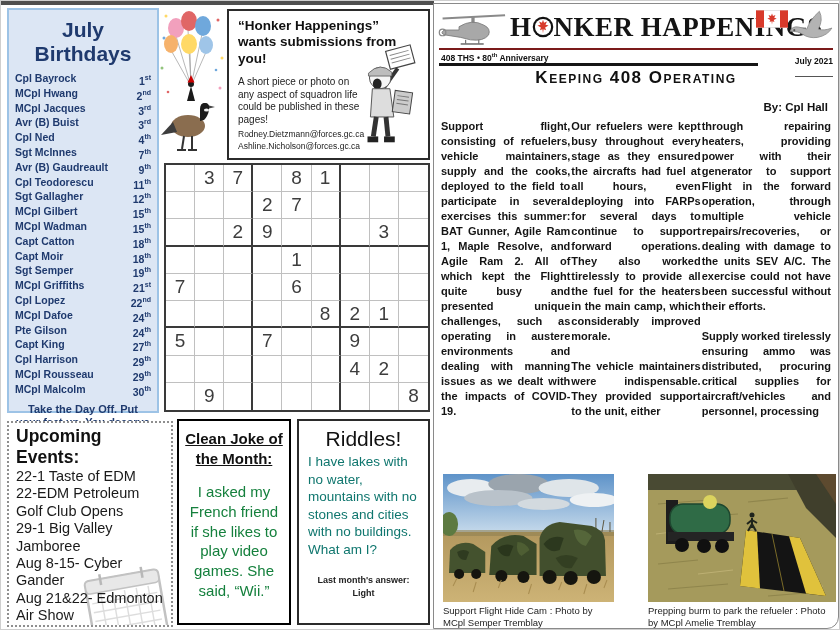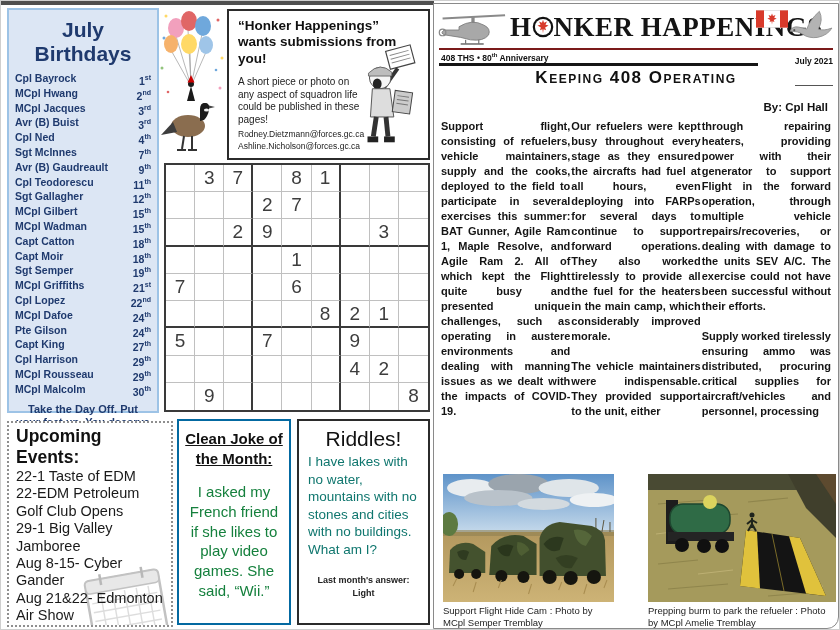--- a/index.html
+++ b/index.html
@@ -47,21 +47,21 @@
   .scell:nth-child(n+73) { border-bottom:none; }
 
   
   .events { position:absolute; left:6px; top:420px; width:166px; height:206px;
             border:2px dotted #8f8f8f; padding:3px 7px; background:#fff; overflow:hidden; }
   .ev-title { font-size:17.5px; font-weight:bold; color:#111; position:relative; z-index:1; }
   .event-item { font-size:14.5px; line-height:1.2; color:#1a1a1a; position:relative; z-index:1; }
   .event-item sup { font-size:9px; }
   .calendar { position:absolute; right:-2px; top:138px; width:94px; height:88px; z-index:0; opacity:.6; }
 
-  .joke { position:absolute; left:176px; top:418px; width:114px; height:206px; border:2px solid #0369a1; padding:8px 6px; background:#fff; }
+  .joke { position:absolute; left:176px; top:418px; width:114px; height:206px; border:2px solid #000000; padding:8px 6px; background:#fff; }
   .joke-title { font-size:15px; font-weight:bold; text-align:center; text-decoration:underline; line-height:1.3; color:#111; }
   .joke-body  { font-size:15px; text-align:center; line-height:1.32; margin-top:14px; color:#15803d; }
 
   .riddle { position:absolute; left:296px; top:418px; width:133px; height:206px; border:2px solid #2b2b2b; padding:6px 9px; background:#fff; }
   .riddle-title { font-size:21px; font-weight:normal; text-align:center; color:#111; }
   .riddle-body  { font-size:13.5px; line-height:1.3; margin-top:2px; color:#0f766e; }
   .riddle-answer { margin-top:16px; text-align:center; font-size:9px; font-weight:bold; color:#222; line-height:1.45; }
 
   
   .panel { position:absolute; left:432px; top:2px; width:406px; height:626px;
@@ -72,21 +72,21 @@
               color:#141414; white-space:nowrap; letter-spacing:.5px; }
   .m-emblem { display:inline-block; width:22px; height:22px; vertical-align:-2px; }
   .flag { position:absolute; right:50px; top:6px; width:32px; height:18px; }
   .goose-fly { position:absolute; right:4px; top:2px; width:46px; height:42px; }
 
   .sub-row { position:absolute; left:5px; right:5px; top:44px; height:26px; border-top:2px solid #7b1a1a; }
   .sub-left { position:absolute; left:2px; top:2px; font-size:8.5px; font-weight:bold; color:#111; }
   .sub-left sup { font-size:6px; }
   .thick-line { position:absolute; left:0; top:13px; width:81%; height:3px; background:#151515; }
   .issue-date { position:absolute; right:0; top:6px; font-size:8.5px; font-weight:bold; color:#111;
-                border-bottom:1.5px solid #555; padding-bottom:19px; }
+                border-bottom:1.5px solid #555; padding-bottom:10px; }
 
   .headline { position:absolute; left:0; right:0; top:64px; text-align:center; font-weight:bold;
               font-size:17px; font-variant:small-caps; letter-spacing:1.5px; color:#111; }
   .byline { position:absolute; right:10px; top:97px; font-size:11.5px; font-weight:bold; color:#111; }
 
   .columns { position:absolute; left:7px; right:7px; top:115px; display:flex; gap:1px; }
   .col { flex:1; min-width:0; }
   .apara { margin:0 0 15px; font-size:11px; font-weight:bold; line-height:15px;
            text-align:justify; color:#141414; }
 

